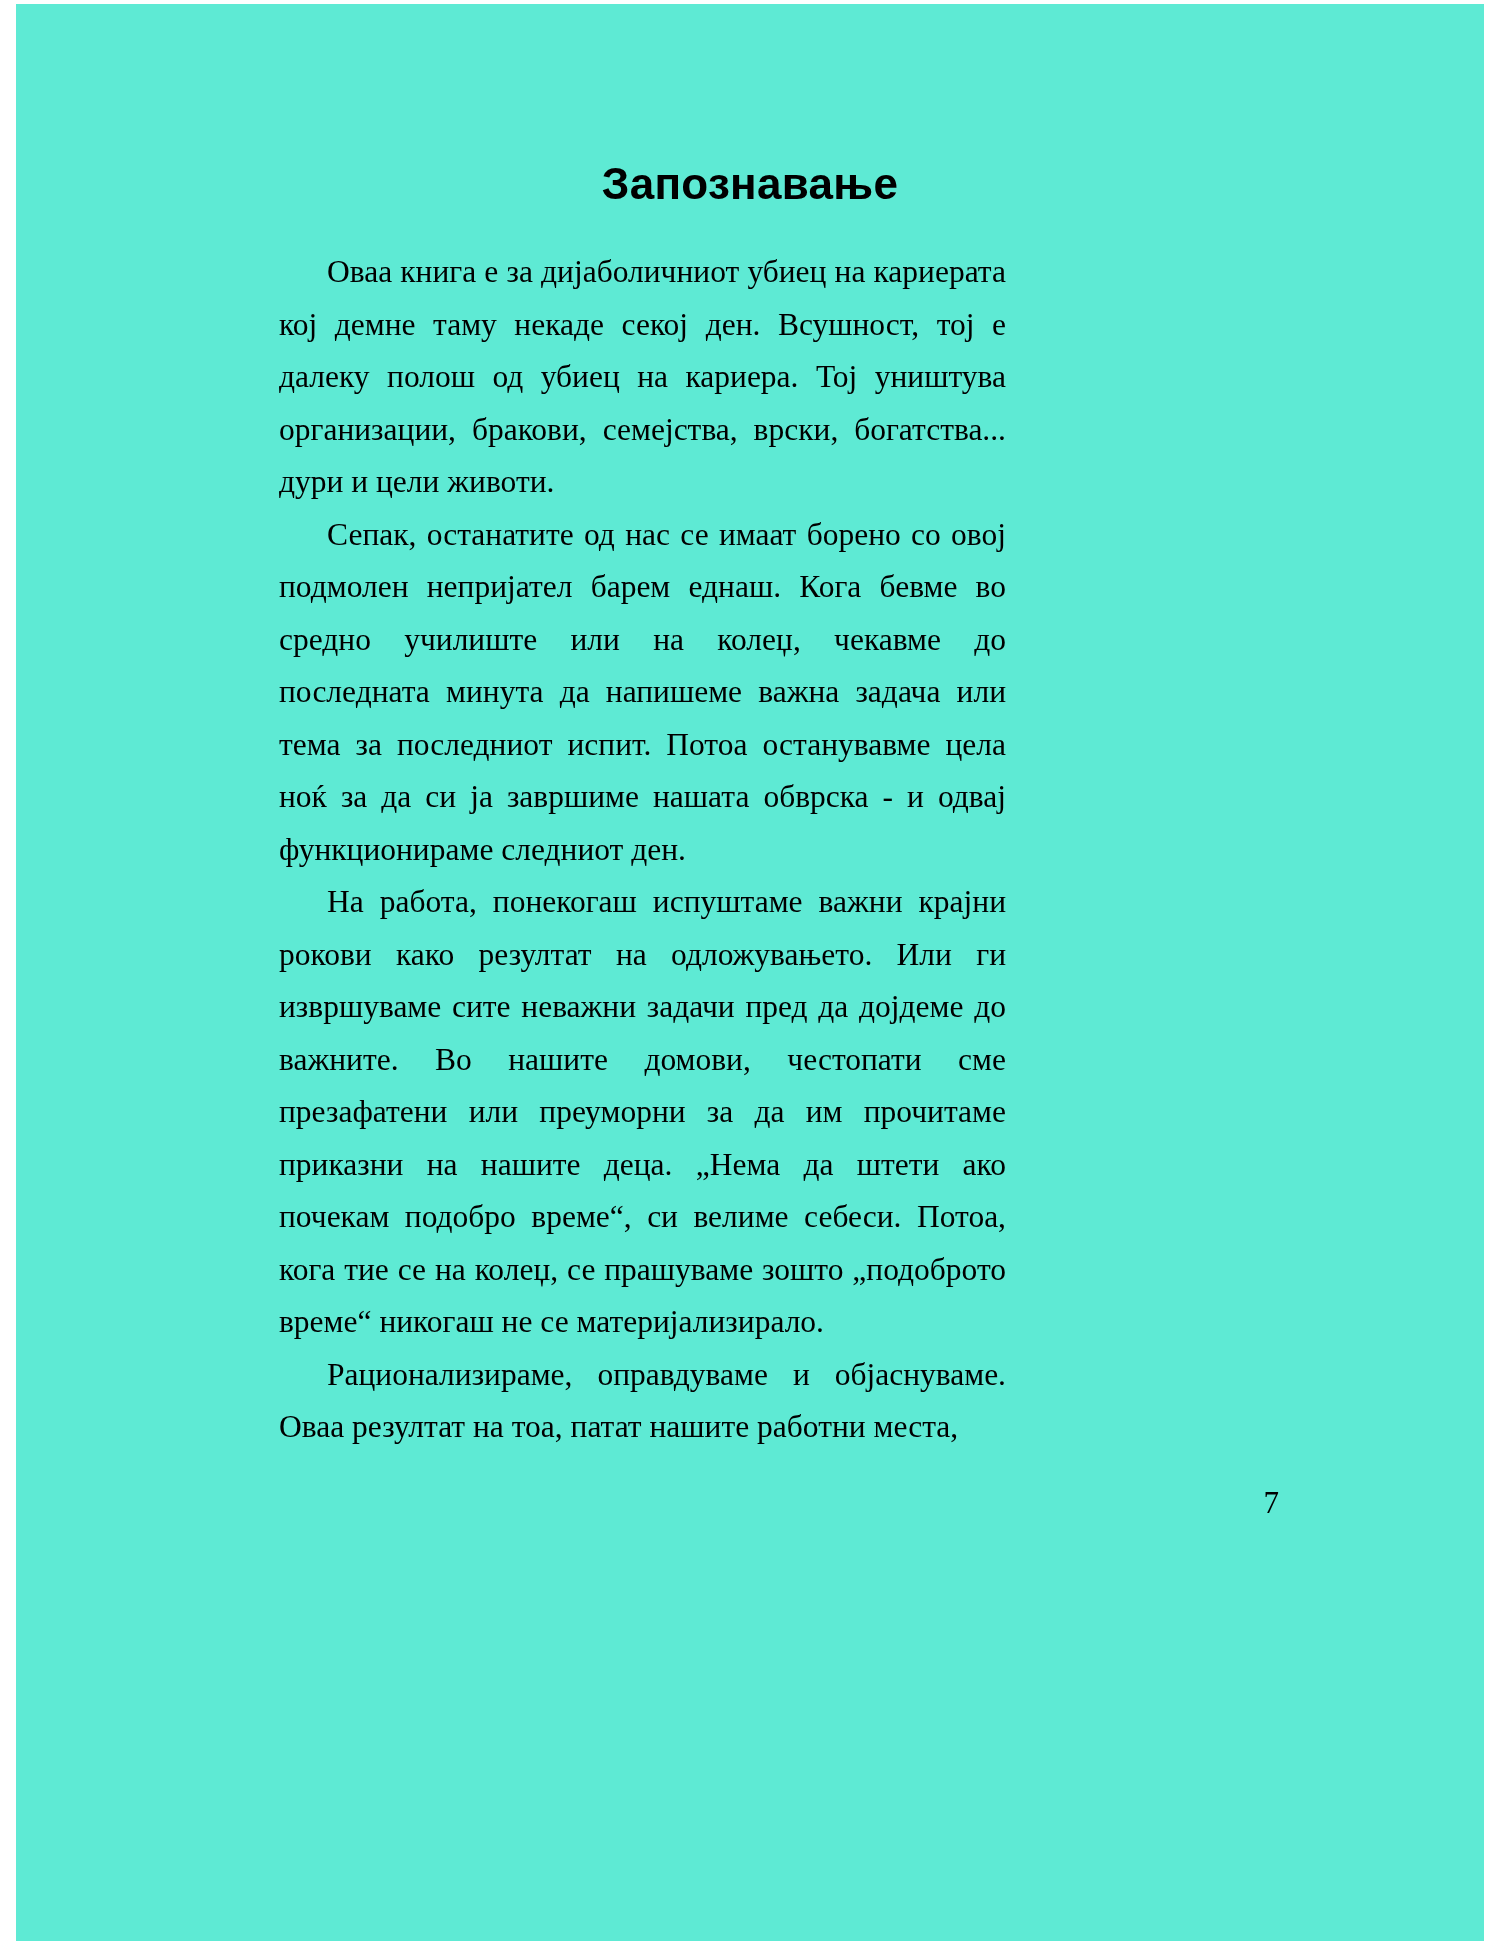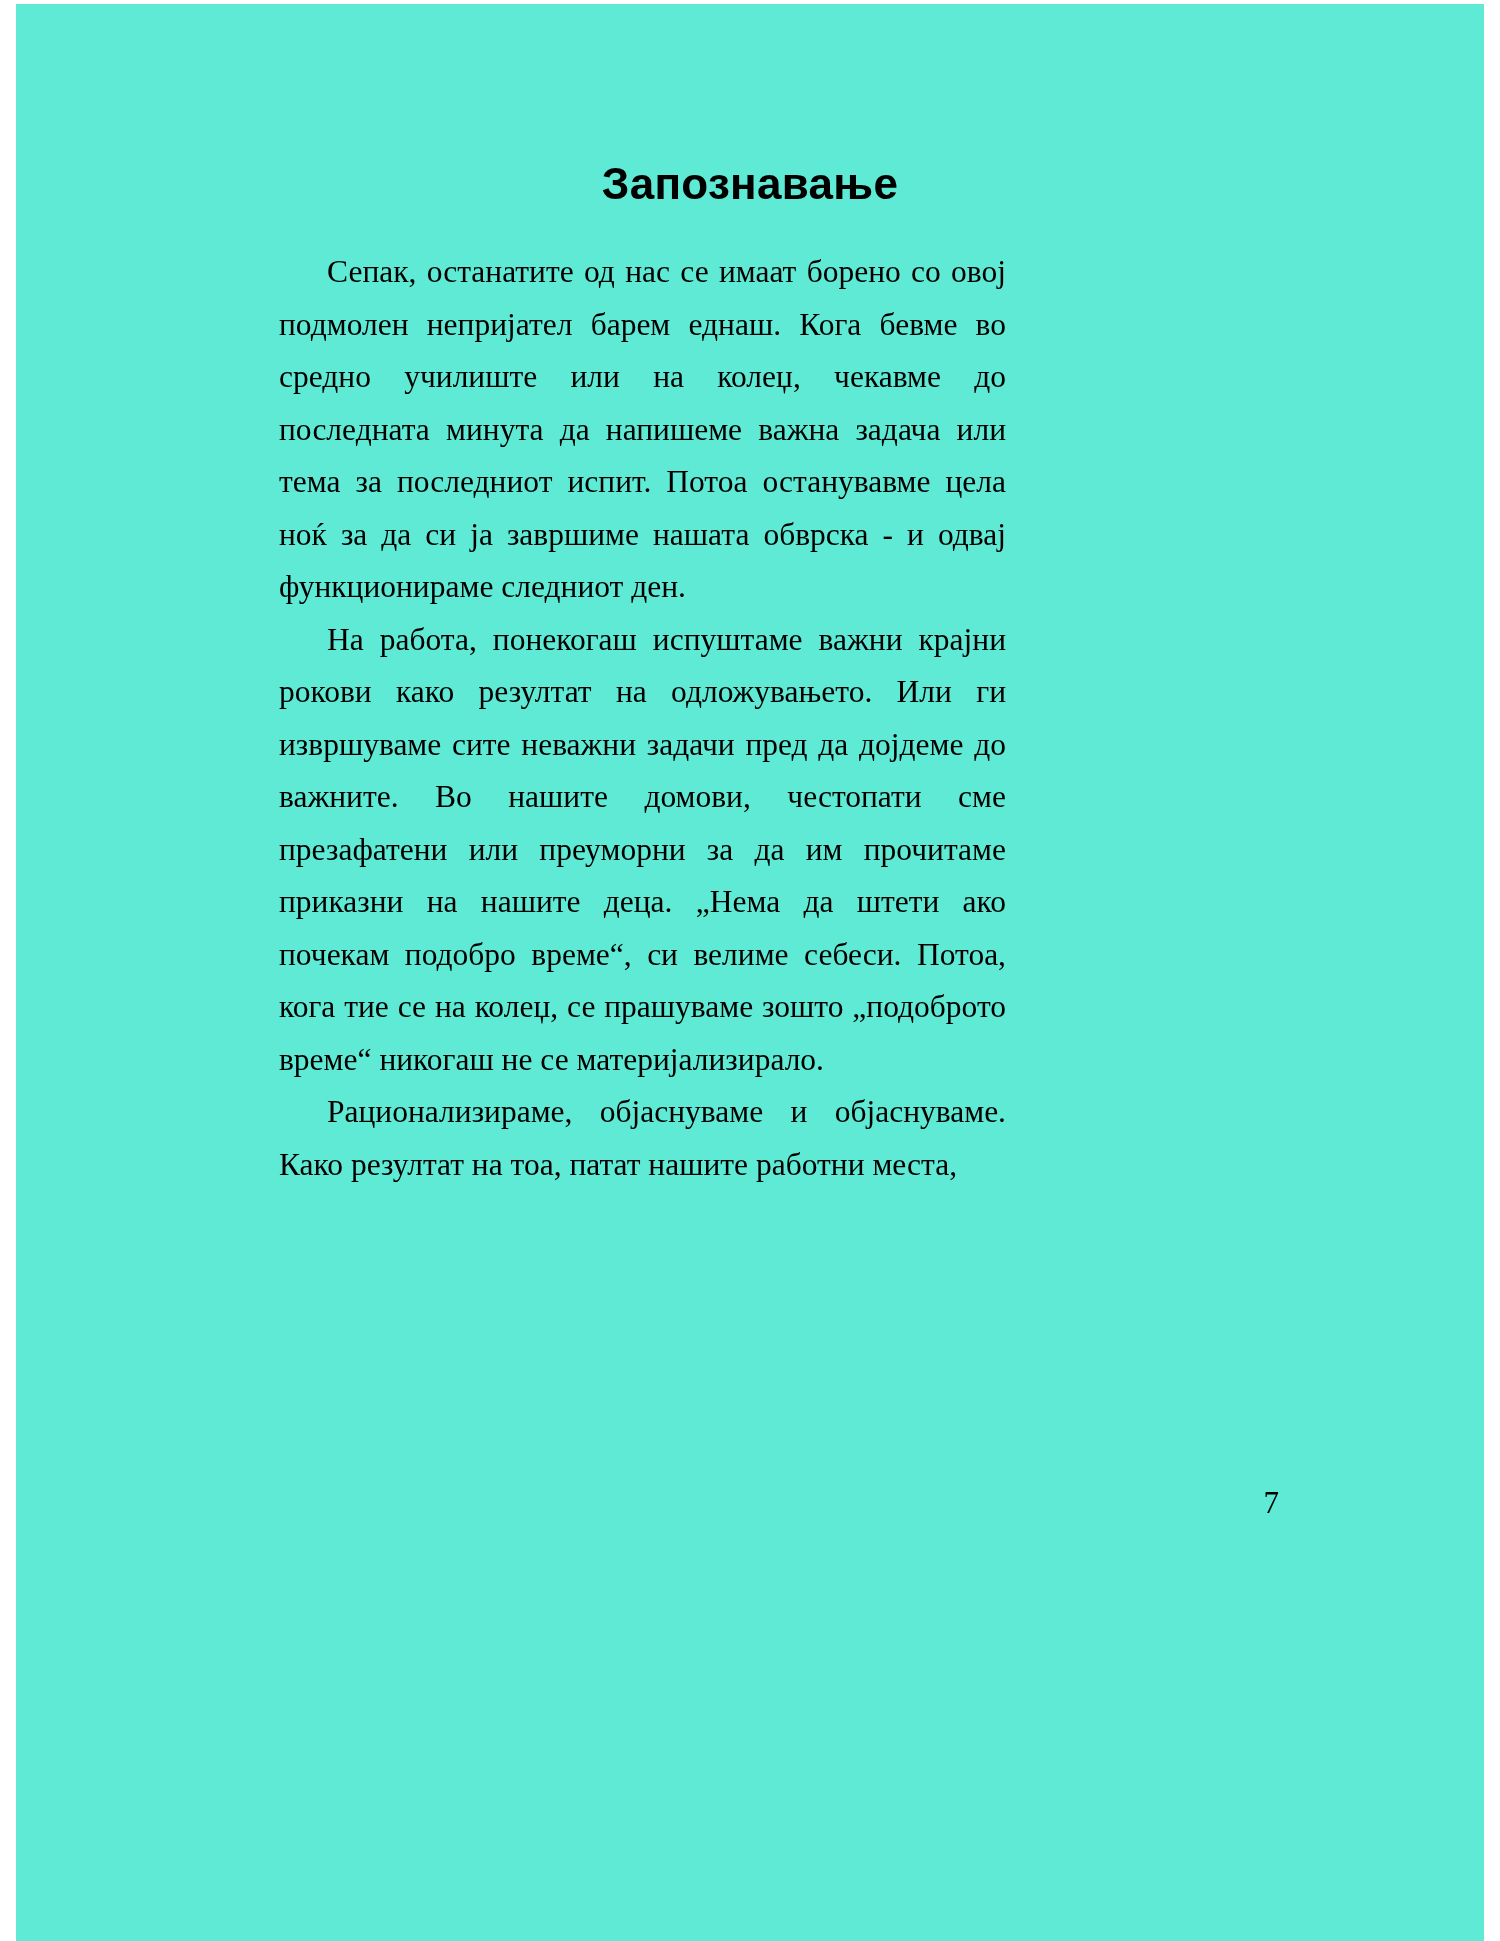--- a/index.html
+++ b/index.html
@@ -58,20 +58,21 @@
   }
 </style>
 </head>
 <body>
 
 <div class="page">
 
   <h1 class="page-title">Запознавање</h1>
 
   <div class="body-column">
+    <p class="para">Оваа книга е за дијаболичниот убиец на кариерата кој демне таму некаде секој ден. Всушност, тој е далеку полош од убиец на кариера. Тој уништува организации, бракови, семејства, врски, богатства... дури и цели животи.</p>
     <p class="para">Сепак, останатите од нас се имаат борено со овој подмолен непријател барем еднаш. Кога бевме во средно училиште или на колеџ, чекавме до последната минута да напишеме важна задача или тема за последниот испит. Потоа останувавме цела ноќ за да си ја завршиме нашата обврска - и одвај функционираме следниот ден.</p>
     <p class="para">На работа, понекогаш испуштаме важни крајни рокови како резултат на одложувањето. Или ги извршуваме сите неважни задачи пред да дојдеме до важните. Во нашите домови, честопати сме презафатени или преуморни за да им прочитаме приказни на нашите деца. „Нема да штети ако почекам подобро време“, си велиме себеси. Потоа, кога тие се на колеџ, се прашуваме зошто „подоброто време“ никогаш не се материјализирало.</p>
-    <p class="para">Рационализираме, објаснуваме и објаснуваме. Како резултат на тоа, патат нашите работни места,</p>
+    <p class="para">Рационализираме, оправдуваме и објаснуваме. Оваа резултат на тоа, патат нашите работни места,</p>
   </div>
 
   <div class="page-number">7</div>
 
 </div>
 
 </body></html>

